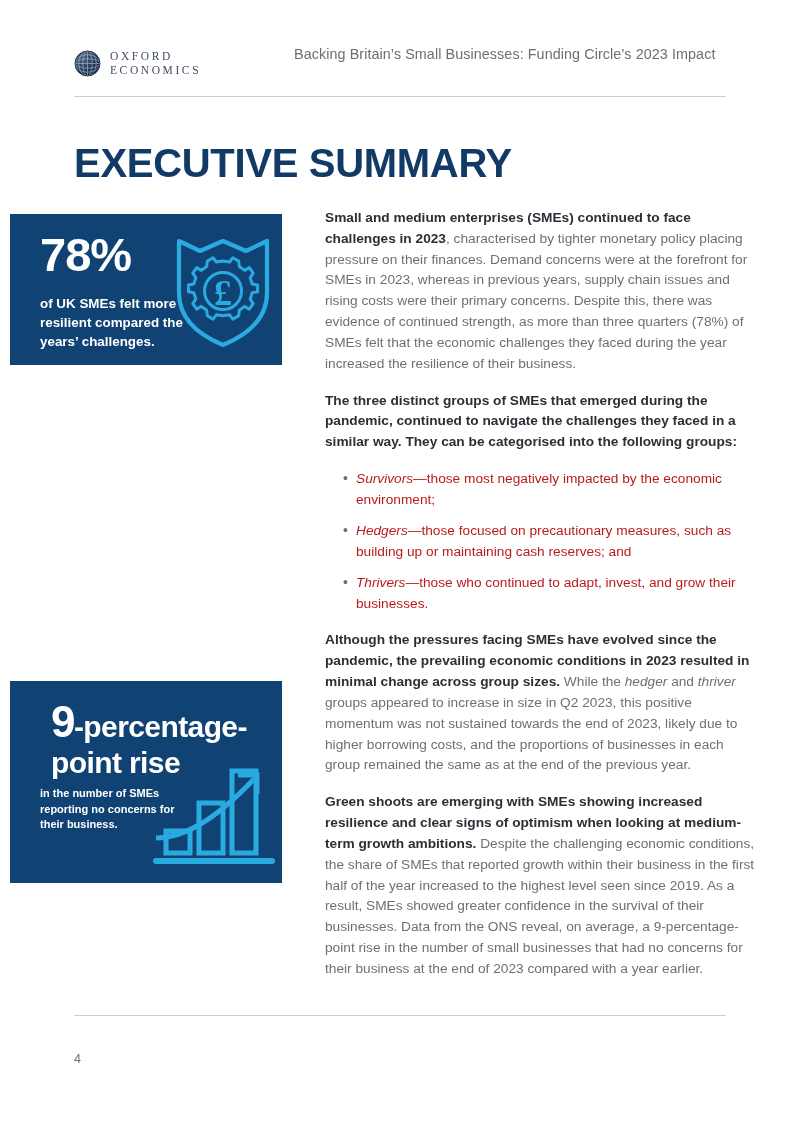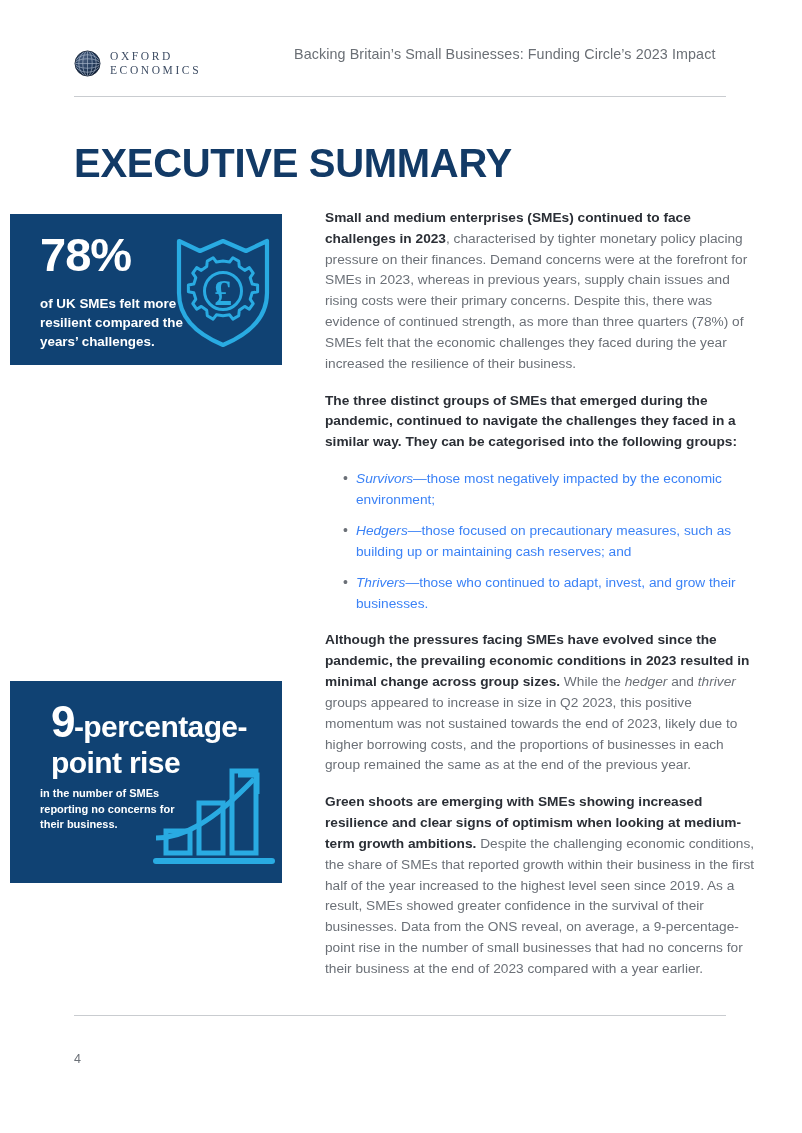--- a/index.html
+++ b/index.html
@@ -90,21 +90,21 @@
   }
   .content p b, .content p strong {
     color:#2b2f36; font-weight:bold;
   }
   .content p i, .content p em { font-style:italic; }
   ul.bullets {
     margin:0 0 16px 0; padding:0 0 0 18px; list-style:none;
   }
   ul.bullets li {
     position:relative; margin:0 0 11px 0;
-    font-size:13.7px; line-height:1.5; color:#3b82f6;
+    font-size:13.7px; line-height:1.5; color:#b91c1c;
     padding-left:13px;
   }
   ul.bullets li::before {
     content:"\2022"; position:absolute; left:0; top:-1px;
     color:#6b7077; font-size:14px;
   }
   ul.bullets li em { font-style:italic; }
 
   
   .footer-rule {

